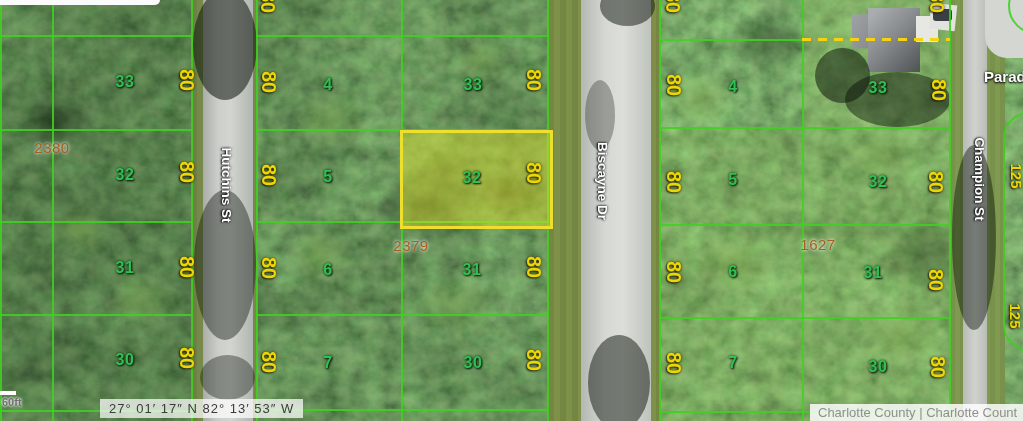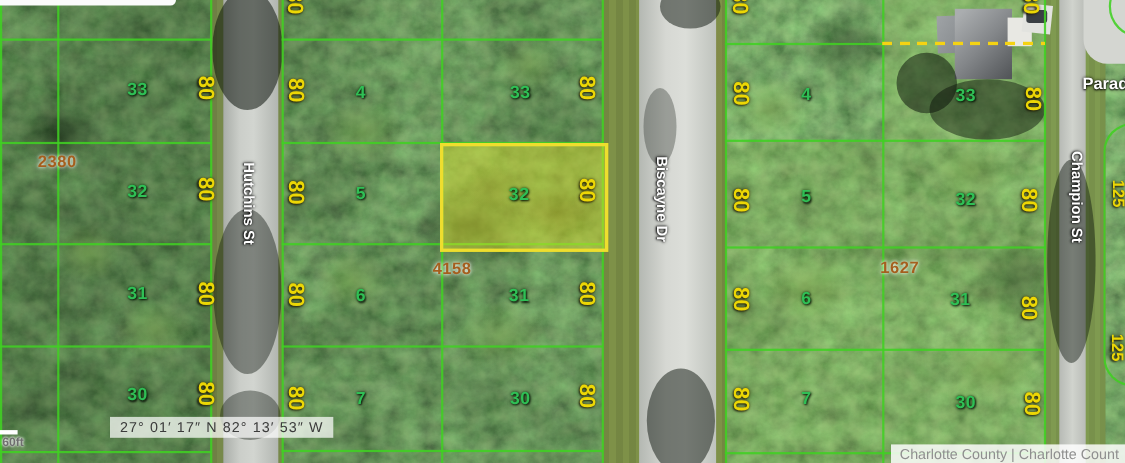--- a/index.html
+++ b/index.html
@@ -24,30 +24,30 @@
      background:repeating-linear-gradient(90deg,#f5d312 0 9px,transparent 9px 16px);}
   .lot{position:absolute;transform:translate(-50%,-50%);font-weight:bold;font-size:16px;
      color:#2fbf55;z-index:5;letter-spacing:.5px;
      text-shadow:0 0 3px rgba(0,40,0,.95),1px 1px 2px rgba(0,0,0,.85);}
   .dim{position:absolute;transform:translate(-50%,-50%) rotate(90deg);font-weight:bold;
      font-size:20px;color:#ecd705;z-index:5;
      text-shadow:0 0 3px rgba(60,45,0,.9),1px 1px 2px rgba(0,0,0,.75);}
   .dim125{position:absolute;transform:translate(-50%,-50%) rotate(90deg);font-weight:bold;
      font-size:15px;color:#ecd705;z-index:5;
      text-shadow:0 0 3px rgba(60,45,0,.9),1px 1px 2px rgba(0,0,0,.75);}
-  .blocknum{position:absolute;transform:translate(-50%,-50%);font-weight:bold;font-size:15px;
+  .blocknum{position:absolute;transform:translate(-50%,-50%);font-weight:normal;font-size:15px;
      color:#a55f1e;z-index:5;letter-spacing:.5px;
      text-shadow:0 0 3px rgba(255,255,255,.95),0 0 6px rgba(255,255,255,.6);}
   .street{position:absolute;transform:translate(-50%,-50%) rotate(90deg);font-weight:bold;
      font-size:13.5px;color:#fff;white-space:nowrap;z-index:5;
      text-shadow:0 1px 2px #000,0 0 3px rgba(0,0,0,.9);}
   .street-h{position:absolute;transform:translate(0,-50%);font-weight:bold;font-size:15px;
      color:#fff;white-space:nowrap;z-index:5;
      text-shadow:0 1px 2px #000,0 0 3px rgba(0,0,0,.9);}
-  #coordbar{position:absolute;left:100px;top:379px;height:19px;z-index:6;display:flex;
+  #coordbar{position:absolute;left:100px;top:399px;height:19px;z-index:6;display:flex;
      align-items:center;padding:0 9px;background:rgba(255,255,255,.72);
      color:#3b3b3b;font-size:13px;letter-spacing:1px;white-space:nowrap;text-align:center;}
   #attrbar{position:absolute;left:810px;top:404px;width:213px;height:17px;z-index:6;
      display:flex;align-items:center;padding-left:8px;background:rgba(255,255,255,.84);
      color:#8f8f8f;font-size:13px;white-space:nowrap;overflow:hidden;}
   #scalebar{position:absolute;left:0;top:391px;width:16px;height:4px;background:#fff;z-index:6;}
   #scalelabel{position:absolute;left:2px;top:396px;font-size:11px;font-weight:bold;color:#6e6e6e;
      z-index:6;text-shadow:0 0 2px #fff,0 0 3px #fff;}
   #topstrip{position:absolute;left:0;top:0;width:160px;height:5px;background:#fbfbfb;
      border-radius:0 0 8px 0;z-index:7;}
@@ -161,21 +161,21 @@
   <div class="h" style="left:659px;top:411px;width:292px;"></div>
 
   <div class="arc" style="left:1008px;top:-22px;width:52px;height:52px;border:2px solid rgba(64,208,34,.88);border-radius:50%;"></div>
   <div class="arc" style="left:1003px;top:112px;width:40px;height:235px;border-left:2px solid rgba(64,208,34,.88);border-top:2px solid rgba(64,208,34,.88);border-bottom:2px solid rgba(64,208,34,.88);border-radius:26px 0 0 26px;"></div>
 
   <div id="highlight"></div>
 
   <div class="dash"></div>
 
   <span class="blocknum" style="left:52px;top:147px;">2380</span>
-  <span class="blocknum" style="left:411px;top:245px;">4158</span>
+  <span class="blocknum" style="left:411px;top:245px;">2379</span>
   <span class="blocknum" style="left:818px;top:244px;">1627</span>
 
   <span class="lot" style="left:125px;top:82px;">33</span>
   <span class="lot" style="left:125px;top:175px;">32</span>
   <span class="lot" style="left:125px;top:268px;">31</span>
   <span class="lot" style="left:125px;top:360px;">30</span>
 
   <span class="lot" style="left:328px;top:85px;">4</span>
   <span class="lot" style="left:328px;top:177px;">5</span>
   <span class="lot" style="left:328px;top:270px;">6</span>

